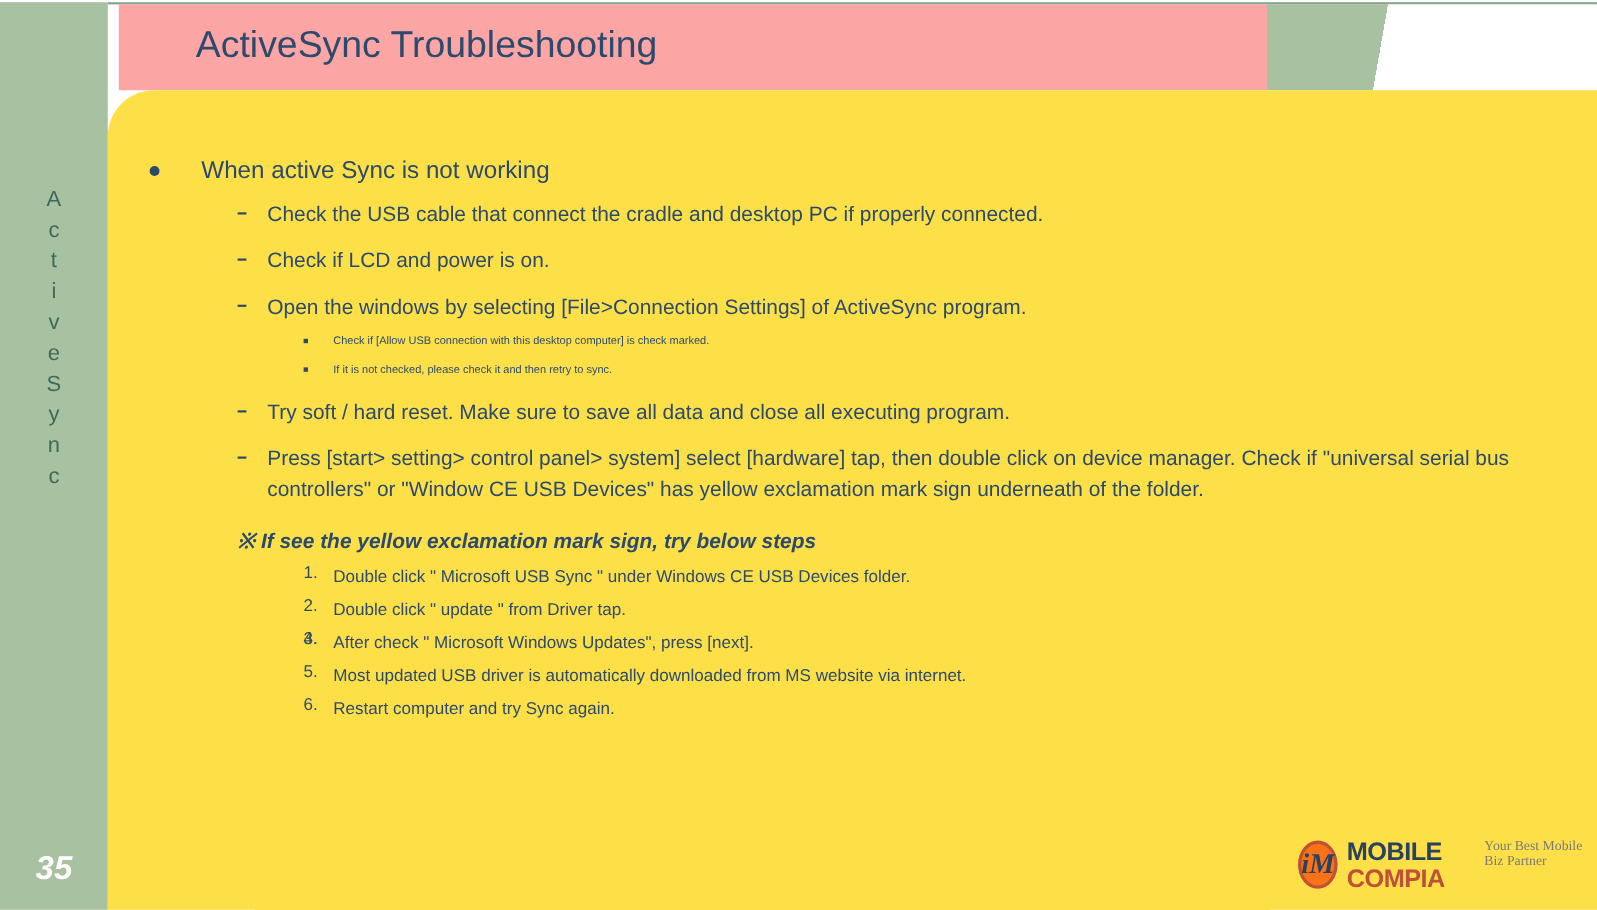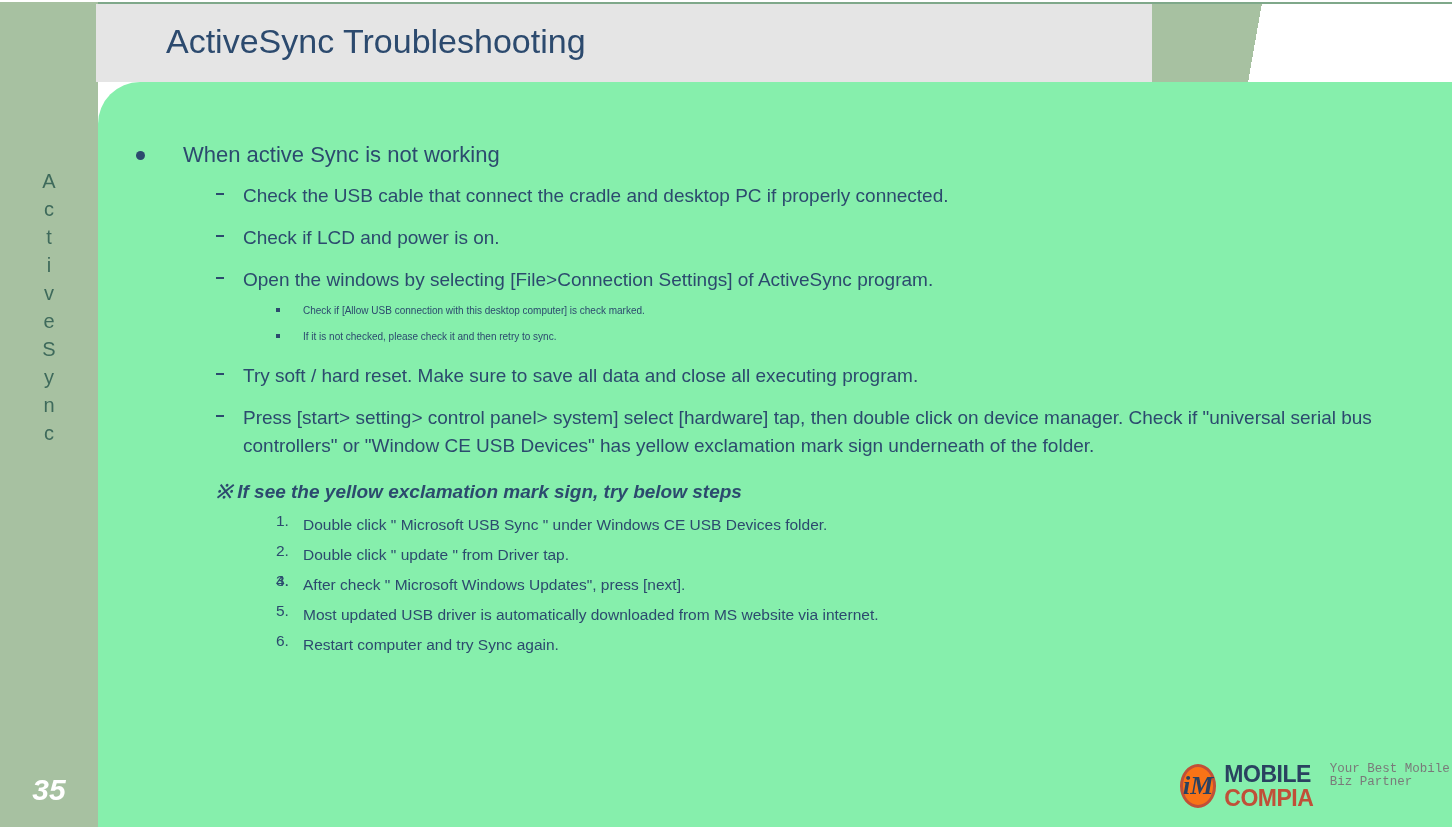--- a/index.html
+++ b/index.html
@@ -34,23 +34,23 @@
     color: #ffffff;
     font-weight: bold;
     font-size: 30px;
     font-style: italic;
     font-family: Verdana, Tahoma, sans-serif;
   }
 
   
   .title-bar {
     position: absolute;
-    left: 96px; top: 4px; right: 0;
+    left: 108px; top: 4px; right: 0;
     height: 78px;
-    background: #e5e5e5;
+    background: #fca5a5;
   }
   .title-bar::after {
     
     content: "";
     position: absolute;
     right: 0; top: 0; bottom: 0;
     width: 300px;
     background: linear-gradient(100deg, #a7c1a1 0 35%, #fff 35% 100%);
   }
   .slide-title {
@@ -59,21 +59,21 @@
     font-size: 34px;
     color: #2c4a6e;
     font-family: Verdana, Tahoma, sans-serif;
     z-index: 2;
   }
 
   
   .content-panel {
     position: absolute;
     left: 98px; top: 82px; right: 0; bottom: 0;
-    background: #86efac;
+    background: #fde047;
     border-top-left-radius: 42px;
   }
 
   .content {
     position: absolute;
     left: 30px; top: 60px; right: 40px;
     color: #333;
   }
 
   
@@ -123,21 +123,21 @@
     width: 44px; height: 44px; border: 3px solid #c05038; border-radius: 50%;
     display: flex; align-items: center; justify-content: center;
     font-family: Georgia, serif; font-style: italic; font-weight: bold;
     font-size: 26px; color: #2a4260; margin-right: 8px;
     background: #f97316;
   }
   .logo-text { display: flex; flex-direction: row; line-height: 1.05; }
   .logo-line1 { font-family: Arial, sans-serif; font-weight: 800; font-size: 23px; letter-spacing: -0.5px; }
   .logo-line1 .m1 { color: #2a4260; }
   .logo-line1 .m2 { color: #c05038; }
-  .logo-line2 { font-family: Liberation Mono, monospace; font-size: 12.5px; color: #7a7a7a; margin-top: 1px; }
+  .logo-line2 { font-family: Liberation Serif, serif; font-size: 12.5px; color: #7a7a7a; margin-top: 1px; }
 </style>
 </head>
 <body>
 
 <div class="top-rule"></div>
 
 <div class="sidebar">
   <div class="sidebar-text">
     <span>A</span>
     <span>c</span>

